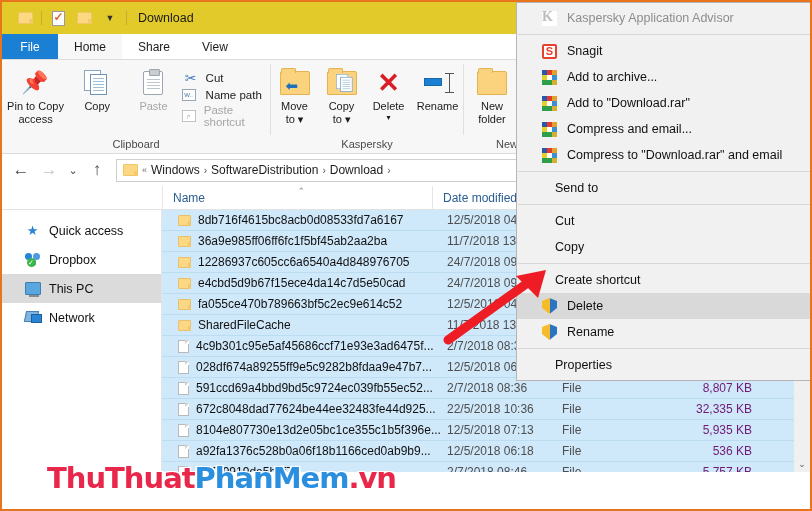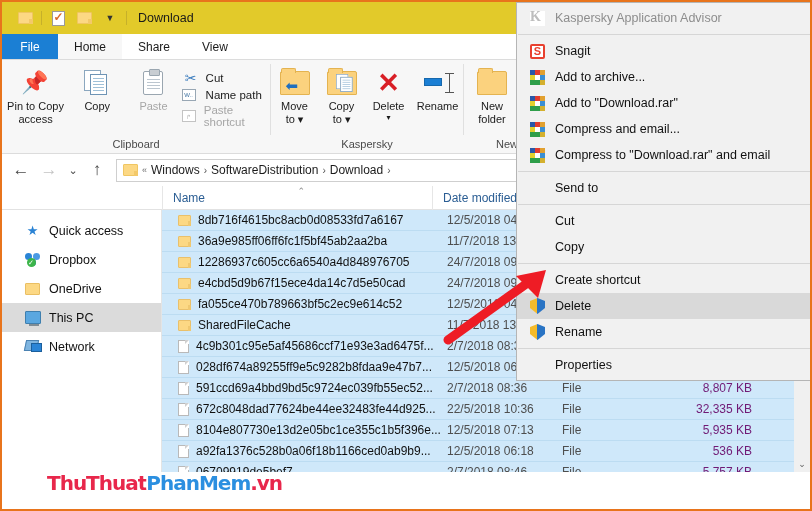--- a/index.html
+++ b/index.html
@@ -146,21 +146,21 @@
   .vb-detail:before{content:"";position:absolute;left:0;top:0;width:4px;height:11px;border:1px solid #6f7b86;}
   .vb-detail:after{content:"";position:absolute;left:6px;top:1px;width:8px;height:1px;background:#6f7b86;box-shadow:0 3px 0 #6f7b86,0 6px 0 #6f7b86;}
   .vb-big{width:14px;height:11px;border:1px solid #6f7b86;background:linear-gradient(#bfe0f2,#8fc6e8);}
 
   
   .ctxmenu{
     position:absolute; left:514px; top:0px; width:296px;
     background:#f1f1f1; border:1px solid #b5b5b5; padding:2px 0;
     font-size:12.5px; color:#111;
   }
-  .mi{ height:26px; display:flex; align-items:center; padding-left:12px; gap:9px;}
+  .mi{ height:26px; display:flex; align-items:center; padding-left:24px; gap:9px;}
   .mi.hl{ background:#d9d9d9; }
   .mi.dis{ color:#8d8d8d; }
   .mi .mi-ico{ width:17px; height:17px; display:flex; align-items:center; justify-content:center; flex:none;}
   .mi .mi-lbl{ white-space:nowrap; }
   .mi.noico{ padding-left:38px; }
   .msep{ height:1px; background:#d6d6d6; margin:3px 1px; }
   .kico{width:15px;height:15px;background:#fff;position:relative;}
   .kico:before{content:"K";position:absolute;left:0;top:-2px;color:#bdbdbd;font-weight:bold;font-size:14px;font-family:"Liberation Serif",serif;}
   .snag{width:15px;height:15px;background:#fff;border:2px solid #e8402f;border-radius:2px;color:#e8402f;font-weight:bold;font-size:11px;line-height:11px;text-align:center;}
   .rar{width:15px;height:15px;display:grid;grid-template-columns:1fr 1fr 1fr;grid-template-rows:1fr 1fr 1fr;gap:0;}
@@ -169,21 +169,21 @@
   .shield:before{
     content:"";position:absolute;left:0;top:0;width:15px;height:16px;
     background:linear-gradient(90deg,#f5bb2a 50%,#2a74c4 50%);
     clip-path:polygon(50% 0,100% 18%,100% 62%,50% 100%,0 62%,0 18%);
   }
 
   
   .redarrow{ position:absolute; left:432px; top:266px; width:120px; height:80px; pointer-events:none;}
   
   .wm{
-    position:absolute; left:45px; top:469px; font-size:20px; font-weight:bold;
+    position:absolute; left:45px; top:459px; font-size:29px; font-weight:bold;
     font-family:"DejaVu Sans", sans-serif; letter-spacing:-1px; white-space:nowrap;
     text-shadow: -1.5px -1.5px 0 #fff, 1.5px -1.5px 0 #fff, -1.5px 1.5px 0 #fff, 1.5px 1.5px 0 #fff;
   }
   .wm .a{color:#e8274b;} .wm .b{color:#2b8fe0;} .wm .c{color:#e8274b;}
 </style>
 </head>
 <body>
 
 <div id="win">
 
@@ -374,26 +374,20 @@
         <span class="ni-ico">
             <span class="drop">
               <i></i>
               <i></i>
               <i></i>
               <span class="chk">✓</span>
             </span>
           </span>
         <span>Dropbox</span>
       </div>
-      <div class="navitem">
-        <span class="ni-ico">
-            <span class="odf"></span>
-          </span>
-        <span>OneDrive</span>
-      </div>
       <div class="navitem sel">
         <span class="ni-ico">
             <span class="pcmon"></span>
           </span>
         <span>This PC</span>
       </div>
       <div class="navitem">
         <span class="ni-ico">
             <span class="netw"></span>
           </span>

